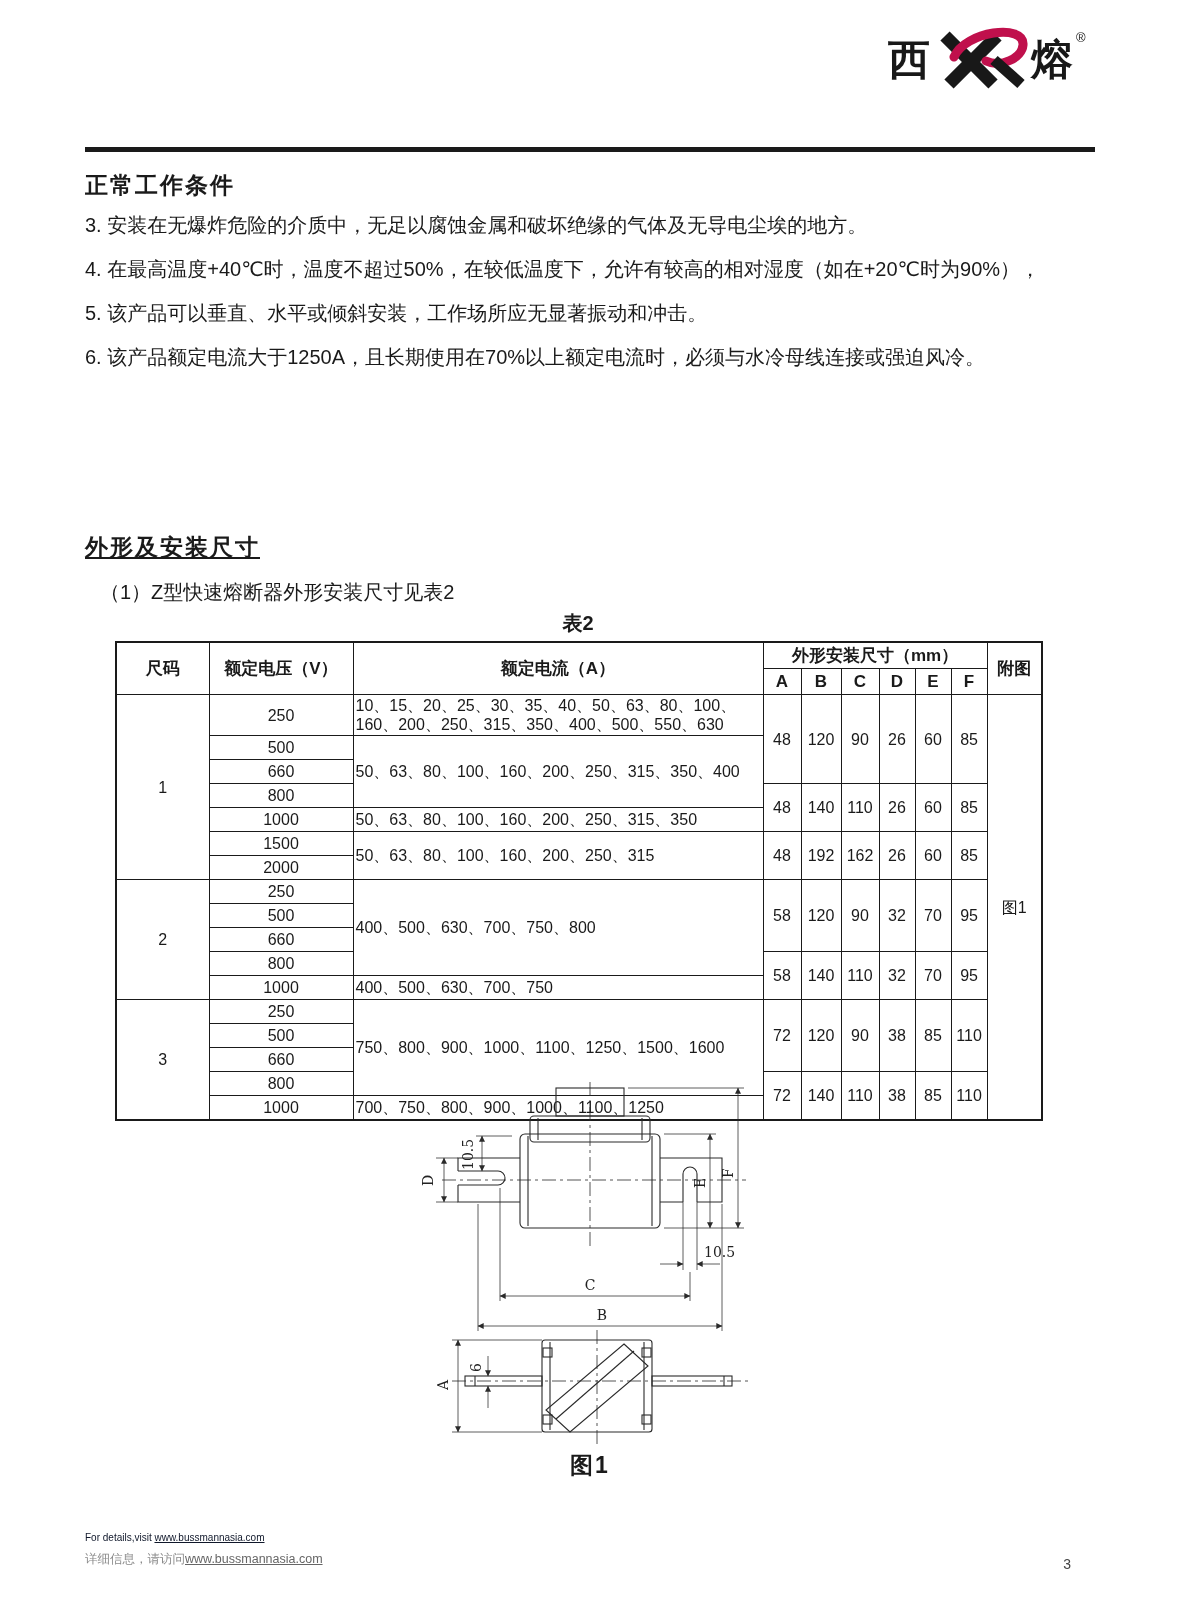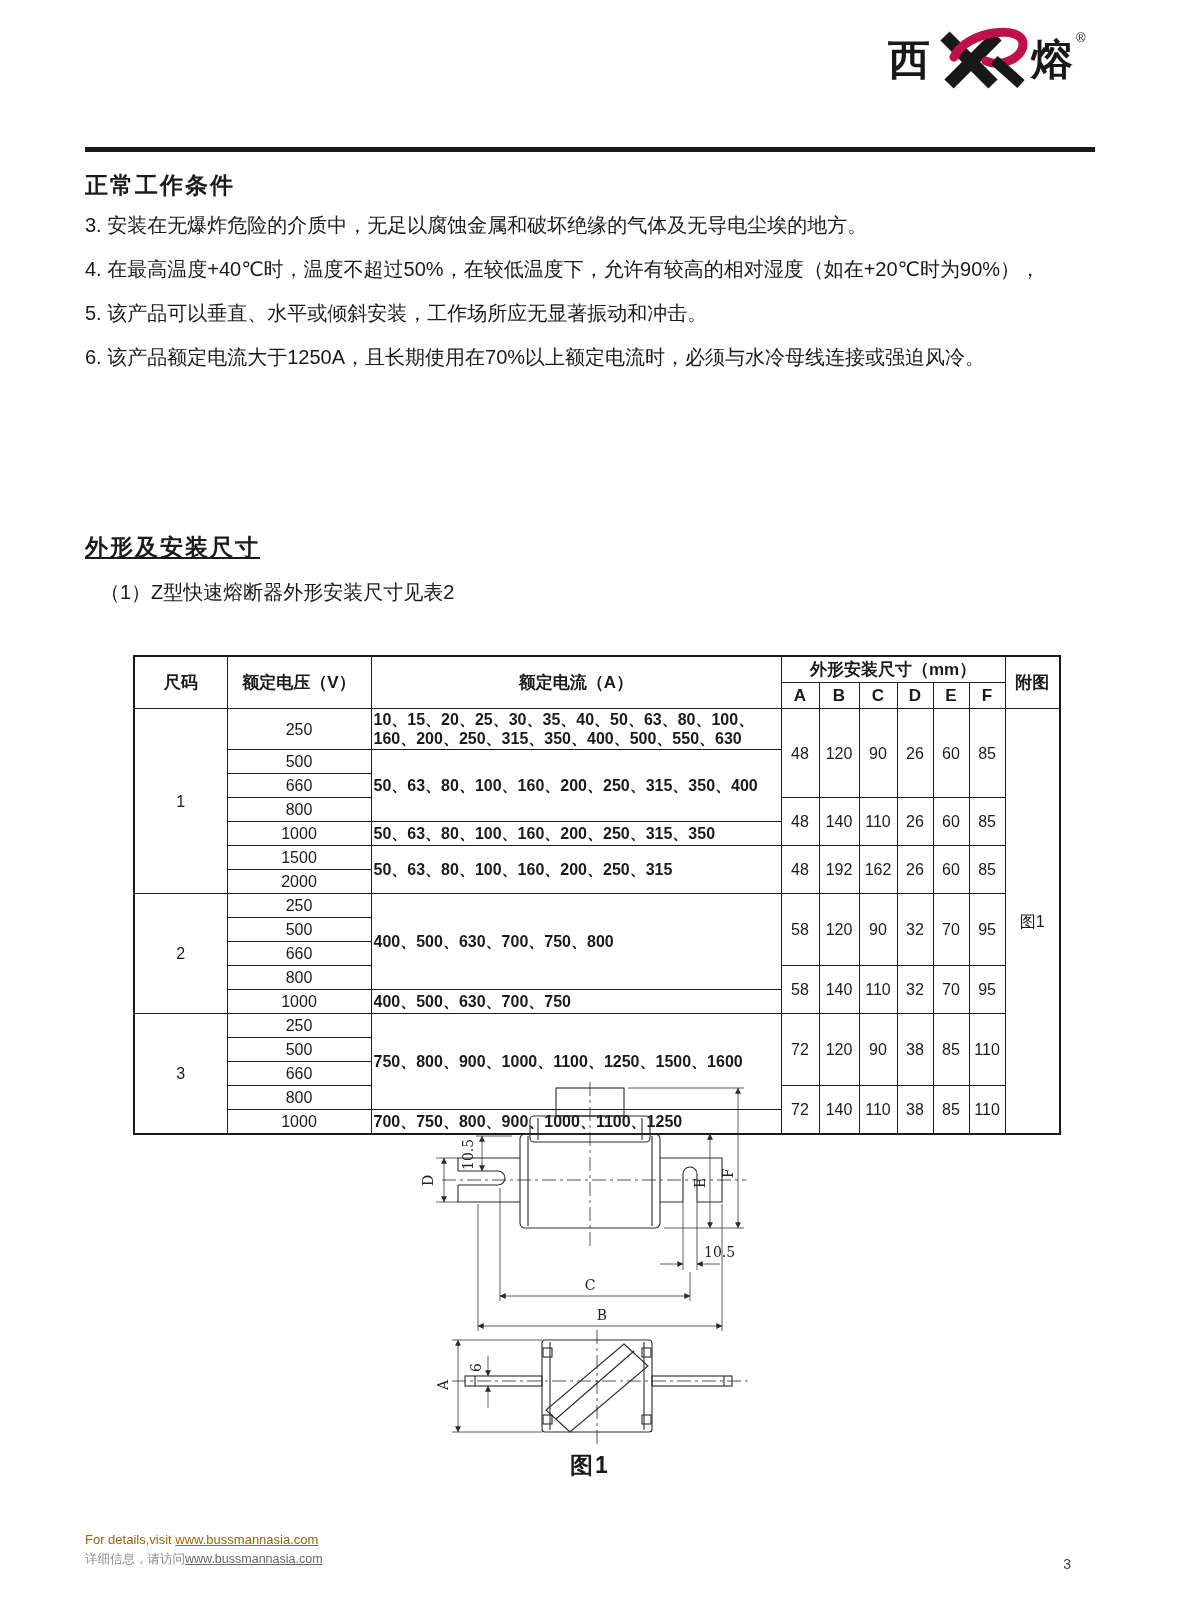--- a/index.html
+++ b/index.html
@@ -15,38 +15,38 @@
   .title-rule{left:85px;top:147px;width:1010px;height:5px;background:#1a1a1a;}
   
   .sec-head{left:85px;font-size:23px;font-weight:700;letter-spacing:2px;}
   .cond-head{top:170px;}
   .cond-list{left:85px;top:214px;font-size:20px;line-height:22px;}
   .cond-list .cond-item{margin-bottom:22px;white-space:nowrap;}
   .dim-head{top:532px;text-decoration:underline;}
   .dim-note{left:100px;top:579px;font-size:20px;}
   .tbl-caption{left:115px;top:610px;width:926px;text-align:center;font-size:20px;font-weight:600;}
   
-  .tbl-wrap{left:133px;top:641px;margin-top:14px;}
+  .tbl-wrap{left:115px;top:641px;}
   table.spec{border-collapse:collapse;table-layout:fixed;width:926px;}
   table.spec th,table.spec td{
     border:1px solid #1a1a1a;font-weight:400;font-size:16px;line-height:19px;
     text-align:center;vertical-align:middle;padding:1px 2px;height:21px;overflow:hidden;
   }
   table.spec{border:2px solid #1a1a1a;}
   table.spec th{font-size:17px;font-weight:600;padding:2px 2px;}
-  table.spec td.cur{text-align:left;font-weight:bold;}
+  table.spec td.cur{text-align:left;}
   
   .fig-svg{left:380px;top:1078px;}
   .fig-caption{left:380px;top:1450px;width:420px;text-align:center;font-size:23px;font-weight:600;letter-spacing:2px;}
   .draw{stroke:#2a2a2a;stroke-width:1.1;fill:none;}
   .thin{stroke:#2a2a2a;stroke-width:0.75;fill:none;}
   .cl{stroke:#2a2a2a;stroke-width:0.8;fill:none;stroke-dasharray:14 4 3 4;}
   .dimtxt{font-family:"DejaVu Serif","Liberation Serif",serif;font-size:14px;fill:#222;stroke:none;}
   
-  .footer-en{left:85px;top:1532px;font-size:13px;color:#a16207;}
+  .footer-en{left:85px;top:1532px;font-size:10px;color:#0f172a;}
   .footer-cn{left:85px;top:1551px;font-size:12.5px;color:#8a8a8a;}
   .footer-en a,.footer-cn a{color:inherit;text-decoration:underline;}
   .footer-cn a{color:#666;}
   .page-num{right:108px;top:1556px;font-size:14px;color:#444;}
 </style>
 </head>
 <body>
 
 <div class="page">
 
@@ -69,20 +69,21 @@
   <div class="abs sec-head cond-head">正常工作条件</div>
   <div class="abs cond-list">
     <div class="cond-item">3. 安装在无爆炸危险的介质中，无足以腐蚀金属和破坏绝缘的气体及无导电尘埃的地方。</div>
     <div class="cond-item">4. 在最高温度+40℃时，温度不超过50%，在较低温度下，允许有较高的相对湿度（如在+20℃时为90%），</div>
     <div class="cond-item">5. 该产品可以垂直、水平或倾斜安装，工作场所应无显著振动和冲击。</div>
     <div class="cond-item">6. 该产品额定电流大于1250A，且长期使用在70%以上额定电流时，必须与水冷母线连接或强迫风冷。</div>
   </div>
 
   <div class="abs sec-head dim-head">外形及安装尺寸</div>
   <div class="abs dim-note">（1）Z型快速熔断器外形安装尺寸见表2</div>
+  <div class="abs tbl-caption">表2</div>
 
   <div class="abs tbl-wrap">
     <table class="spec">
       <colgroup>
         <col style="width:93px">
           <col style="width:144px">
           <col style="width:410px">
         <col style="width:38px">
           <col style="width:40px">
           <col style="width:38px">

